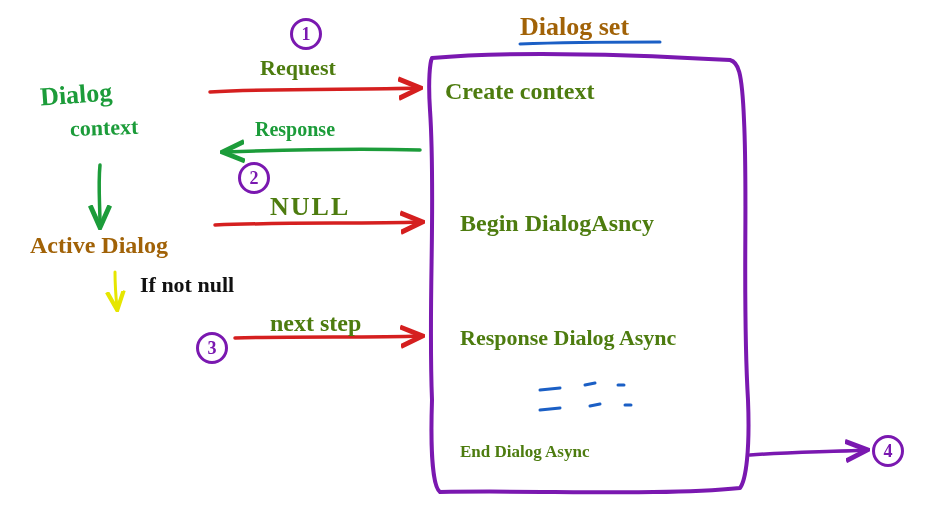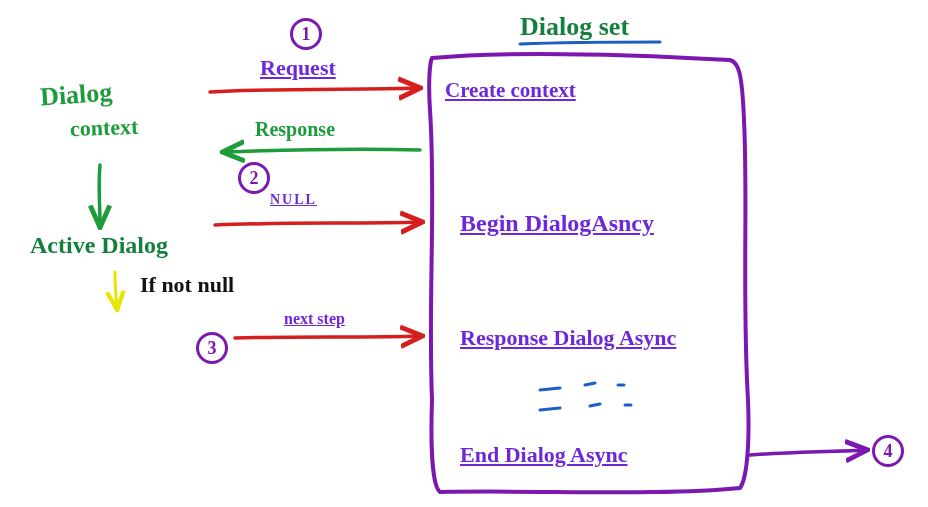--- a/index.html
+++ b/index.html
@@ -10,23 +10,23 @@
     background: #ffffff;
     font-family: "Comic Sans MS", "Segoe Script", cursive;
     position: relative;
     overflow: hidden;
   }
   .label {
     position: absolute;
     white-space: nowrap;
     font-weight: bold;
   }
-  .red    { color: #6d28d9; text-decoration: underline; }
+  .red    { color: #4d7c0f; }
   .green  { color: #1c9c3a; }
-  .blue   { color: #15803d; }
+  .blue   { color: #a16207; }
   .black  { color: #111111; }
 
   svg.canvas {
     position: absolute;
     top: 0; left: 0;
     width: 928px; height: 507px;
     pointer-events: none;
   }
   .stroke-red    { stroke: #d51f1f; }
   .stroke-green  { stroke: #1c9c3a; }
@@ -102,27 +102,27 @@
 
 <div class="label green" style="left:40px; top:80px; font-size:26px; transform:rotate(-4deg);">Dialog</div>
 <div class="label green" style="left:70px; top:115px; font-size:22px; transform:rotate(-2deg);">context</div>
 
 <div class="label blue" style="left:30px; top:232px; font-size:24px;">Active Dialog</div>
 
 <div class="label black" style="left:140px; top:272px; font-size:22px;">If not null</div>
 
 <div class="label red" style="left:260px; top:55px; font-size:22px;">Request</div>
 <div class="label green" style="left:255px; top:118px; font-size:20px;">Response</div>
-<div class="label red" style="left:270px; top:192px; font-size:14px; letter-spacing:2px;text-align:center;">NULL</div>
-<div class="label red" style="left:284px; top:310px; font-size:16px;">next step</div>
+<div class="label red" style="left:270px; top:192px; font-size:26px; letter-spacing:2px;text-align:center;">NULL</div>
+<div class="label red" style="left:270px; top:310px; font-size:24px;">next step</div>
 
-<div class="label red" style="left:445px; top:78px; font-size:21px;">Create context</div>
+<div class="label red" style="left:445px; top:78px; font-size:24px;">Create context</div>
 <div class="label red" style="left:460px; top:210px; font-size:24px;">Begin DialogAsncy</div>
 <div class="label red" style="left:460px; top:325px; font-size:22px;">Response Dialog Async</div>
-<div class="label red" style="left:460px; top:442px; font-size:22px;">End Dialog Async</div>
+<div class="label red" style="left:460px; top:442px; font-size:17px;">End Dialog Async</div>
 
 <div class="label" style="left:290px; top:18px;">
   <span class="circled">1</span>
 </div>
 <div class="label" style="left:238px; top:162px;">
   <span class="circled">2</span>
 </div>
 <div class="label" style="left:196px; top:332px;">
   <span class="circled">3</span>
 </div>

